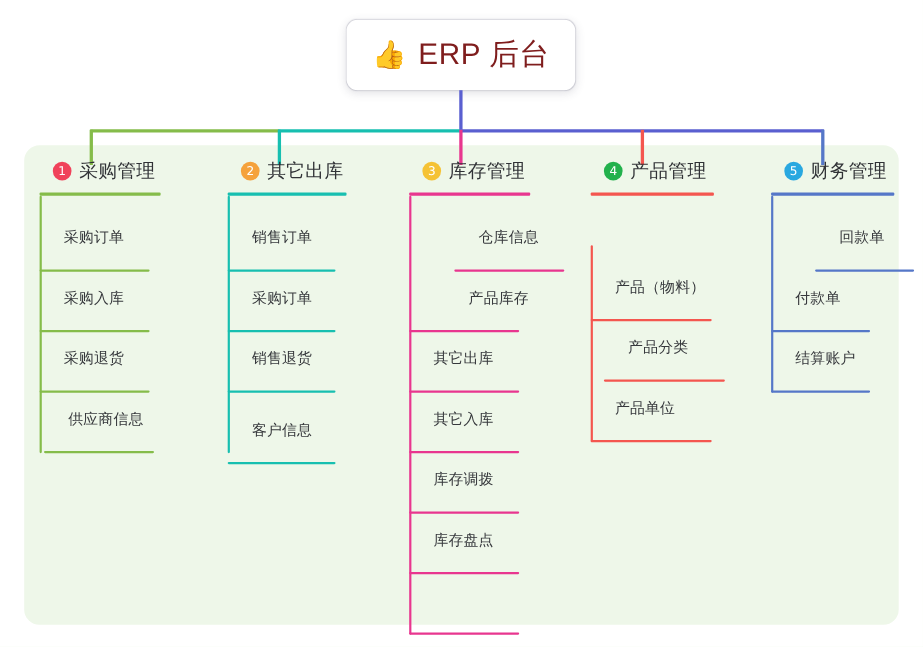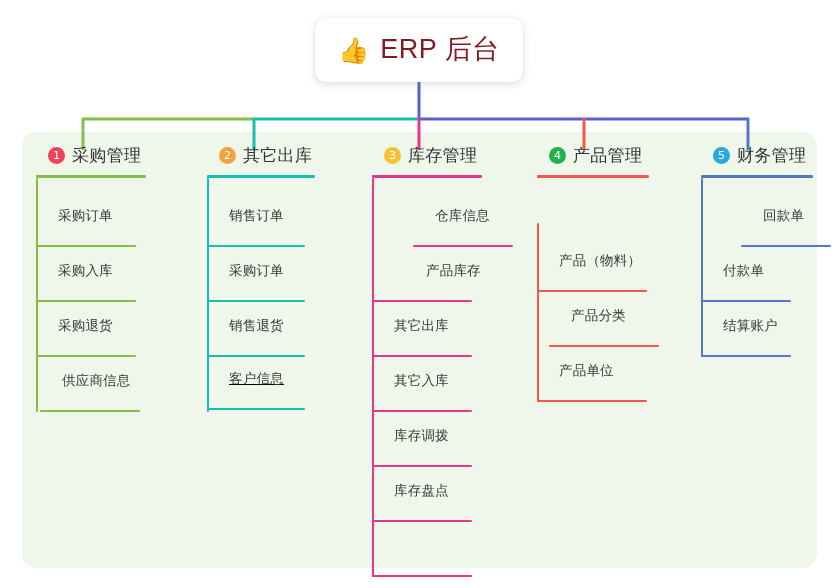--- a/index.html
+++ b/index.html
@@ -210,21 +210,21 @@
           <div class="leaf-rule" style="width: 98px; background: rgb(23, 191, 176);"></div>
         </div>
         <div class="leaf" style="top: 84px; left: 0px; width: 98px;">
           <span class="leaf-label">采购订单</span>
           <div class="leaf-rule" style="width: 98px; background: rgb(23, 191, 176);"></div>
         </div>
         <div class="leaf" style="top: 139px; left: 0px; width: 98px;">
           <span class="leaf-label">销售退货</span>
           <div class="leaf-rule" style="width: 98px; background: rgb(23, 191, 176);"></div>
         </div>
-        <div class="leaf" style="top: 192px; left: 0px; width: 98px; text-decoration: underline;">
+        <div class="leaf" style="top: 204px; left: 0px; width: 98px;">
           <span class="leaf-label">客户信息</span>
           <div class="leaf-rule" style="width: 98px; background: rgb(23, 191, 176);"></div>
         </div>
       </div>
   </div>
 
   <div class="column" style="left:372px; width:155px;">
     <div class="col-head">
       <span class="badge" style="background: rgb(245, 194, 52);">3</span>
       <span class="head-label">库存管理</span>

